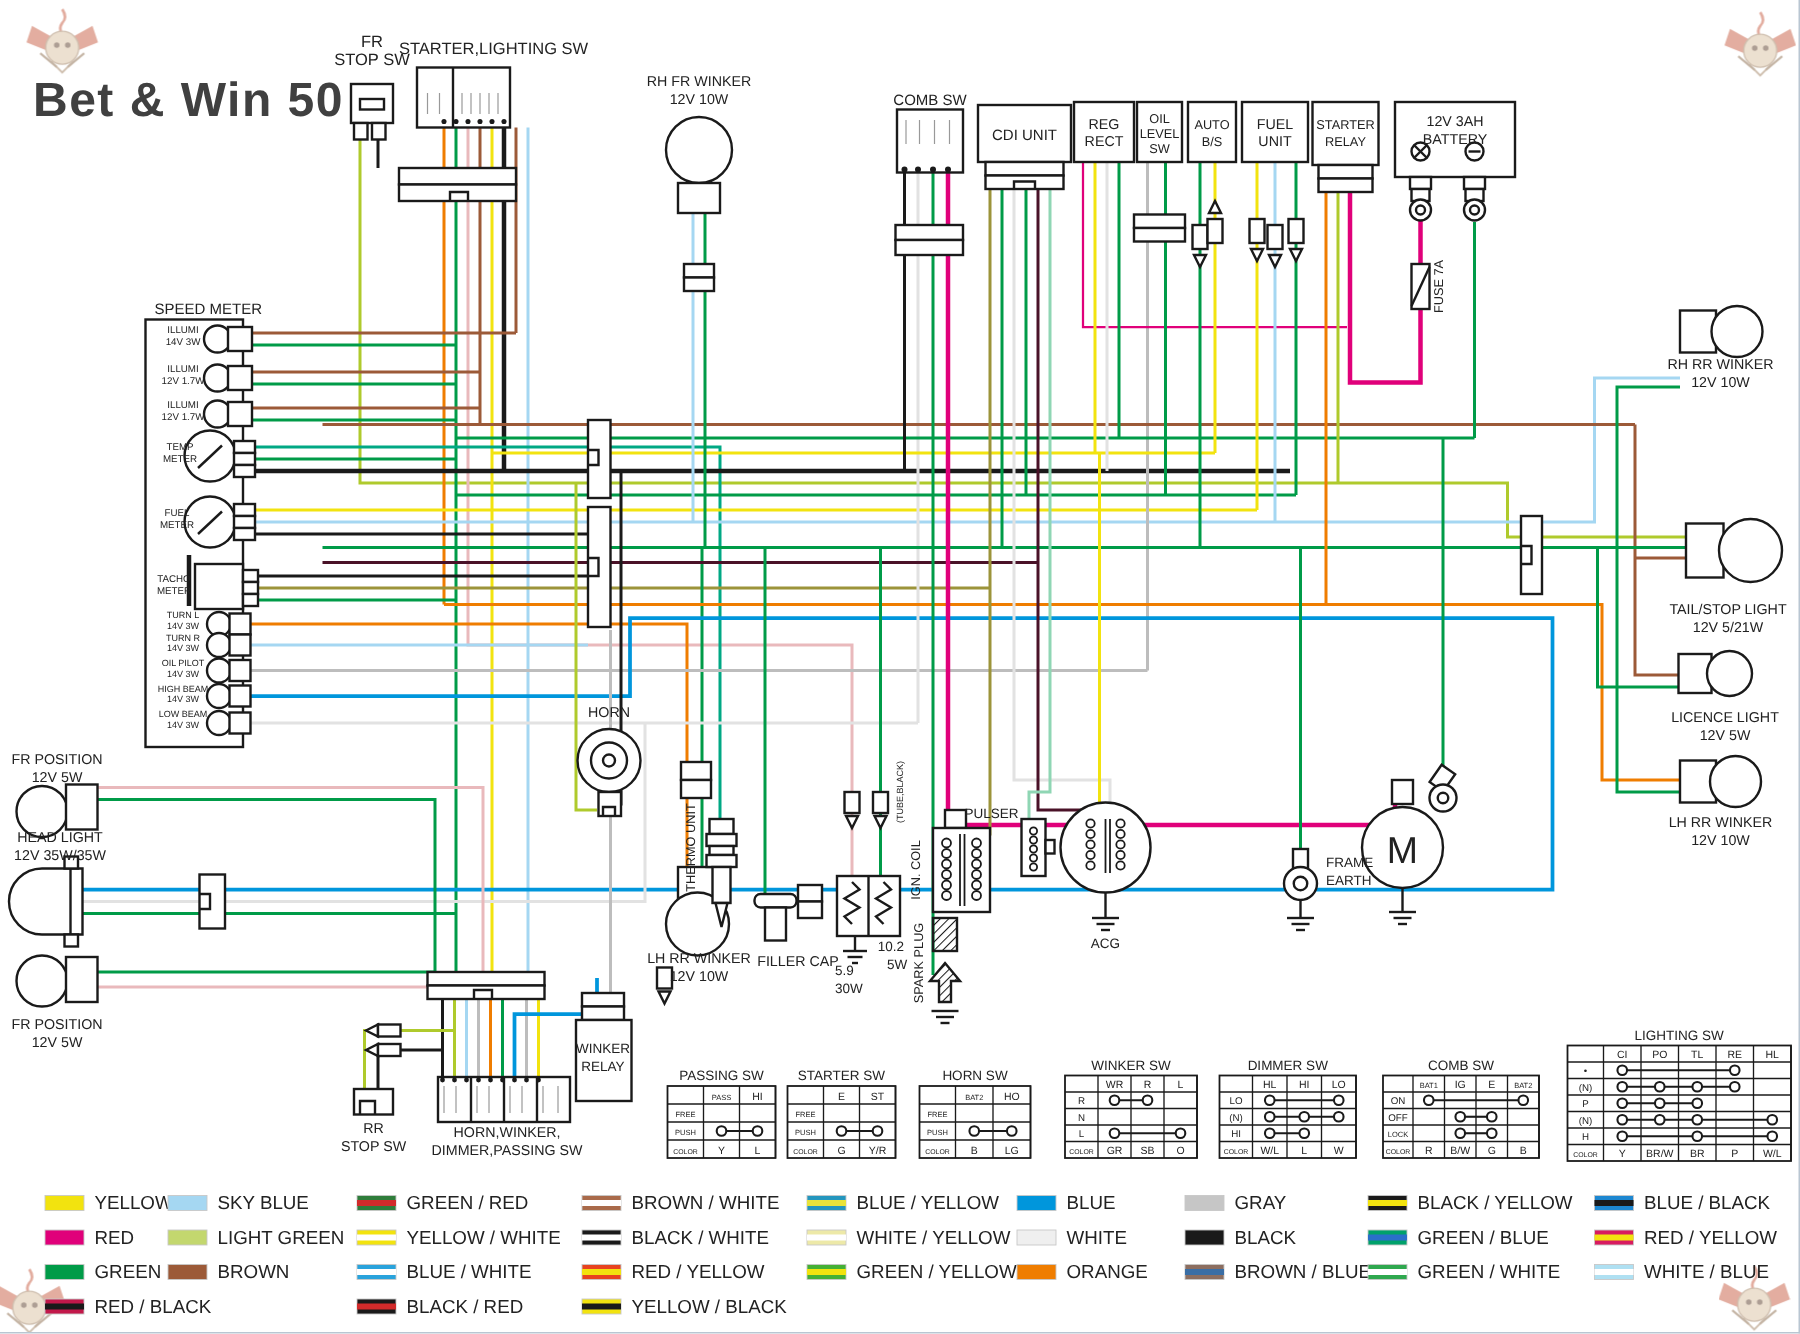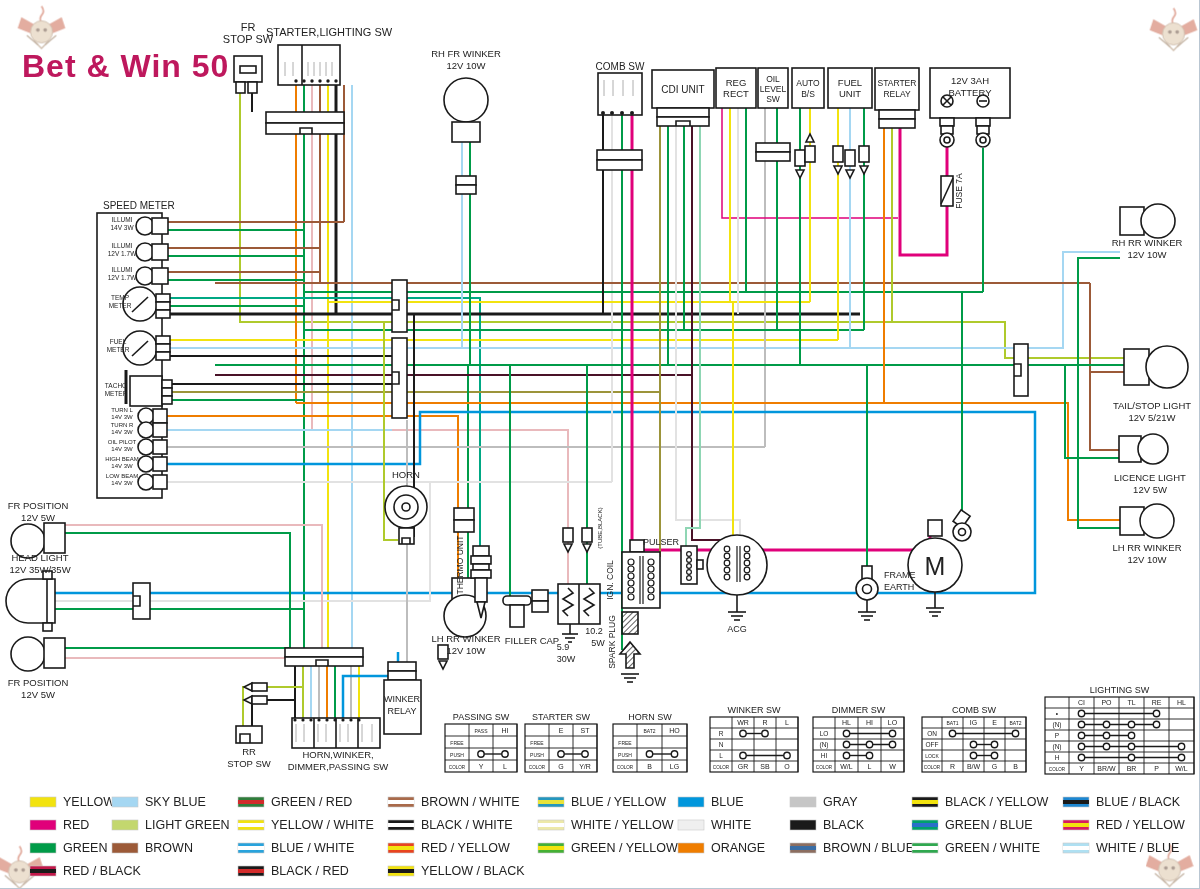--- a/index.html
+++ b/index.html
@@ -1,18 +1,18 @@
 <!DOCTYPE html>
 <html><head>
 <meta charset="utf-8">
 <style>
   html,body{margin:0;padding:0;background:#fff;}
   body{width:1200px;height:889px;position:relative;overflow:hidden;
        font-family:"Liberation Sans",sans-serif;border-right:1px solid #b9c6d2;border-bottom:1px solid #b9c6d2;box-sizing:border-box;}
-  #title{position:absolute;left:22px;top:48px;font-size:32px;font-weight:bold;color:#be185d;letter-spacing:1px;}
+  #title{position:absolute;left:22px;top:48px;font-size:32px;font-weight:bold;color:#404040;letter-spacing:1px;}
   svg{position:absolute;left:0;top:0;}
   text{fill:#222;}
 </style>
 </head>
 <body>
 
 <div id="title">Bet &amp; Win 50</div>
 
 <svg id="diagram" width="1200" height="889" viewBox="0 0 1200 889">
   <defs>

